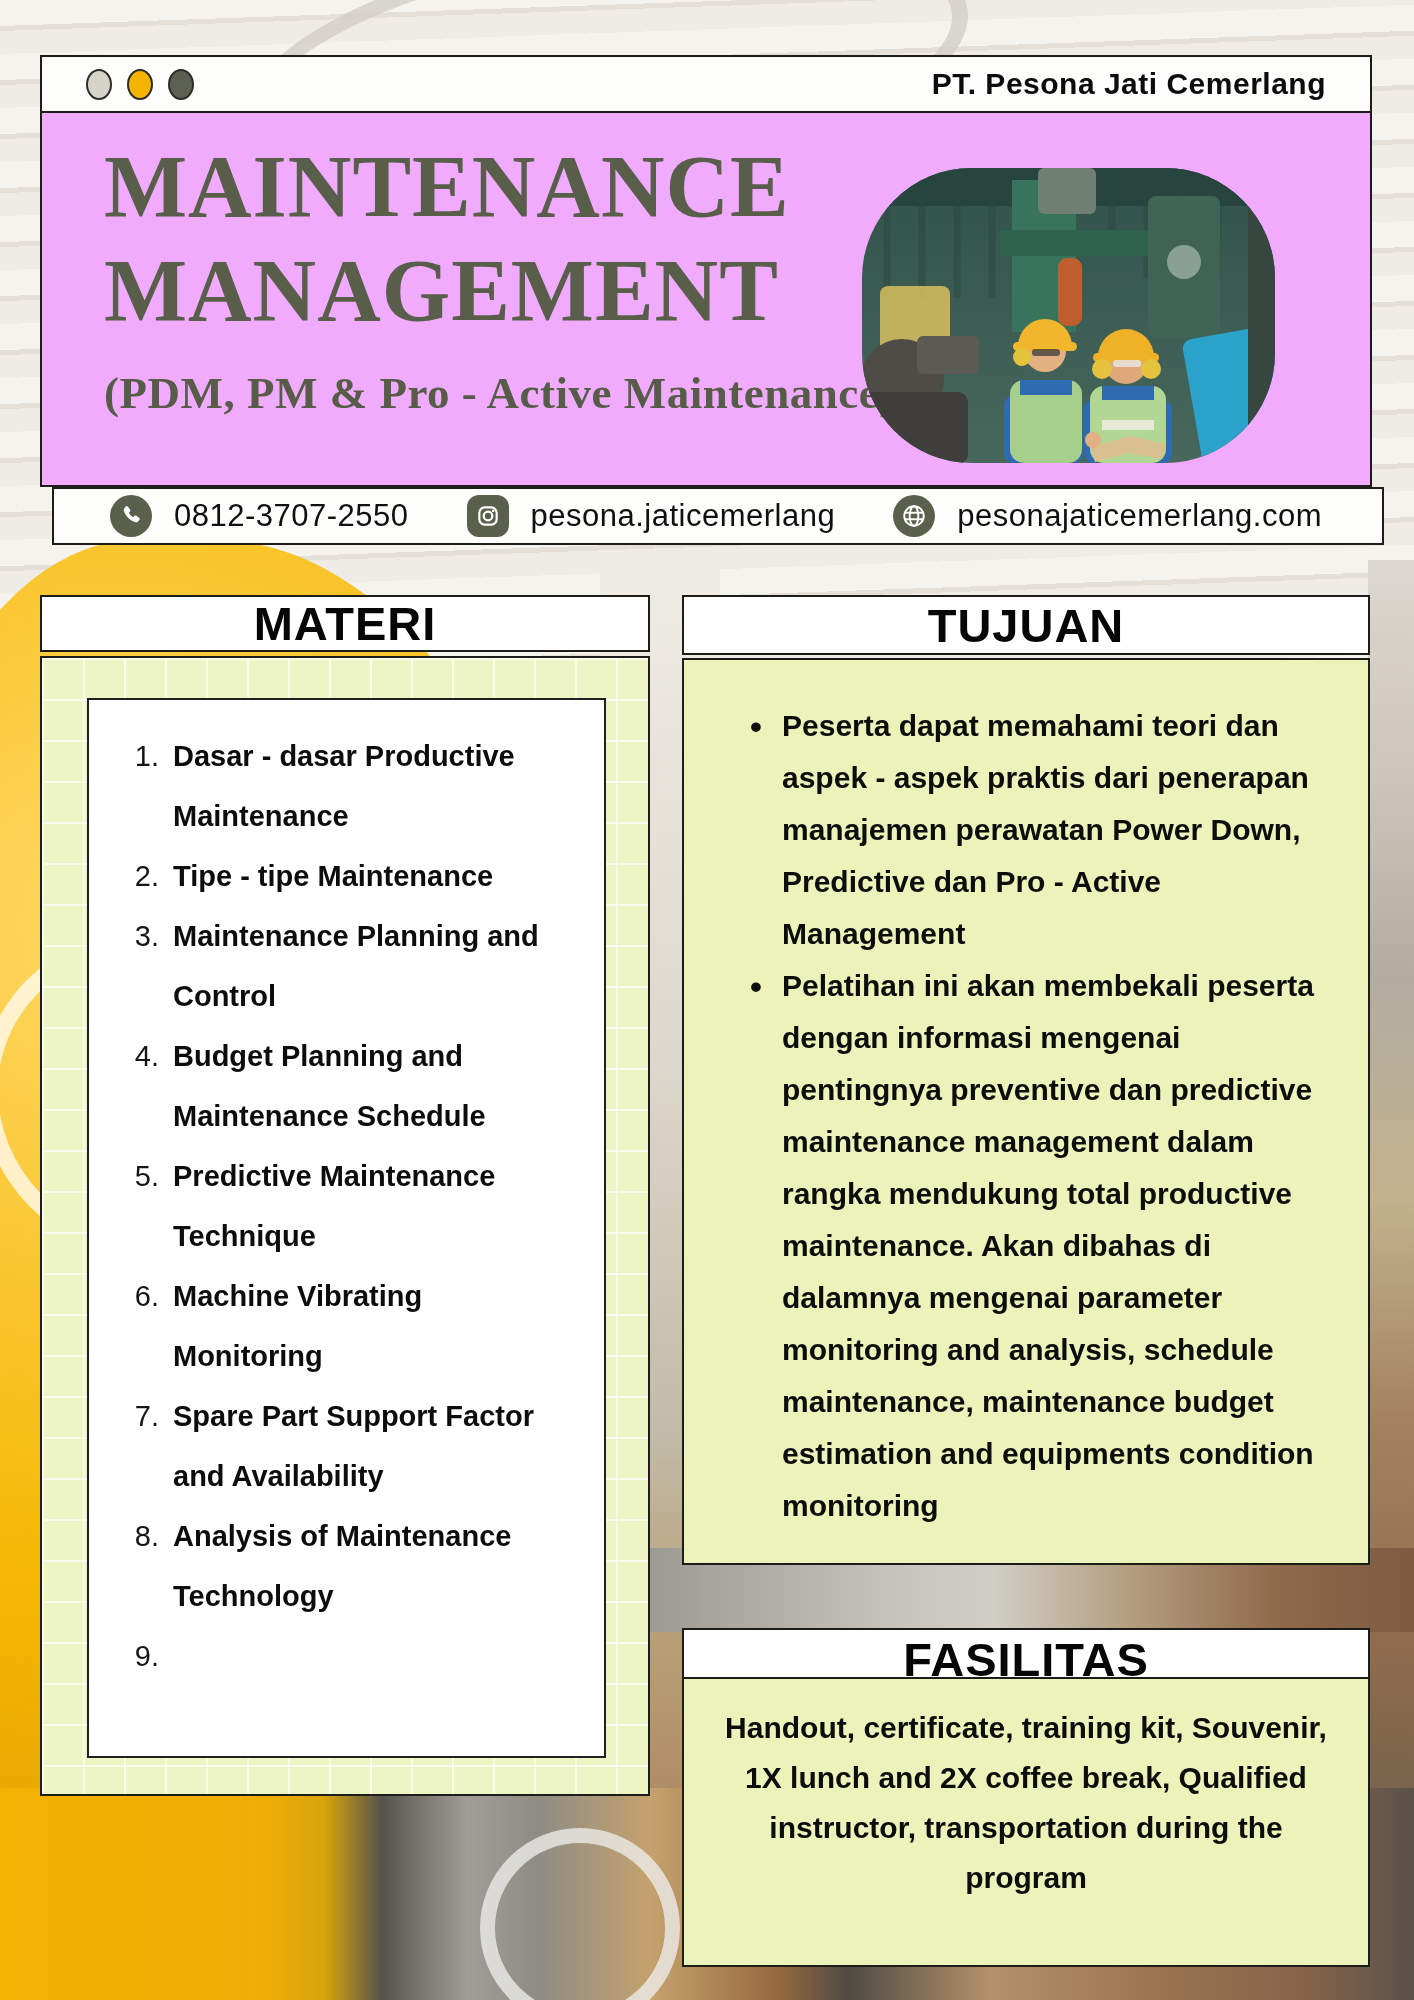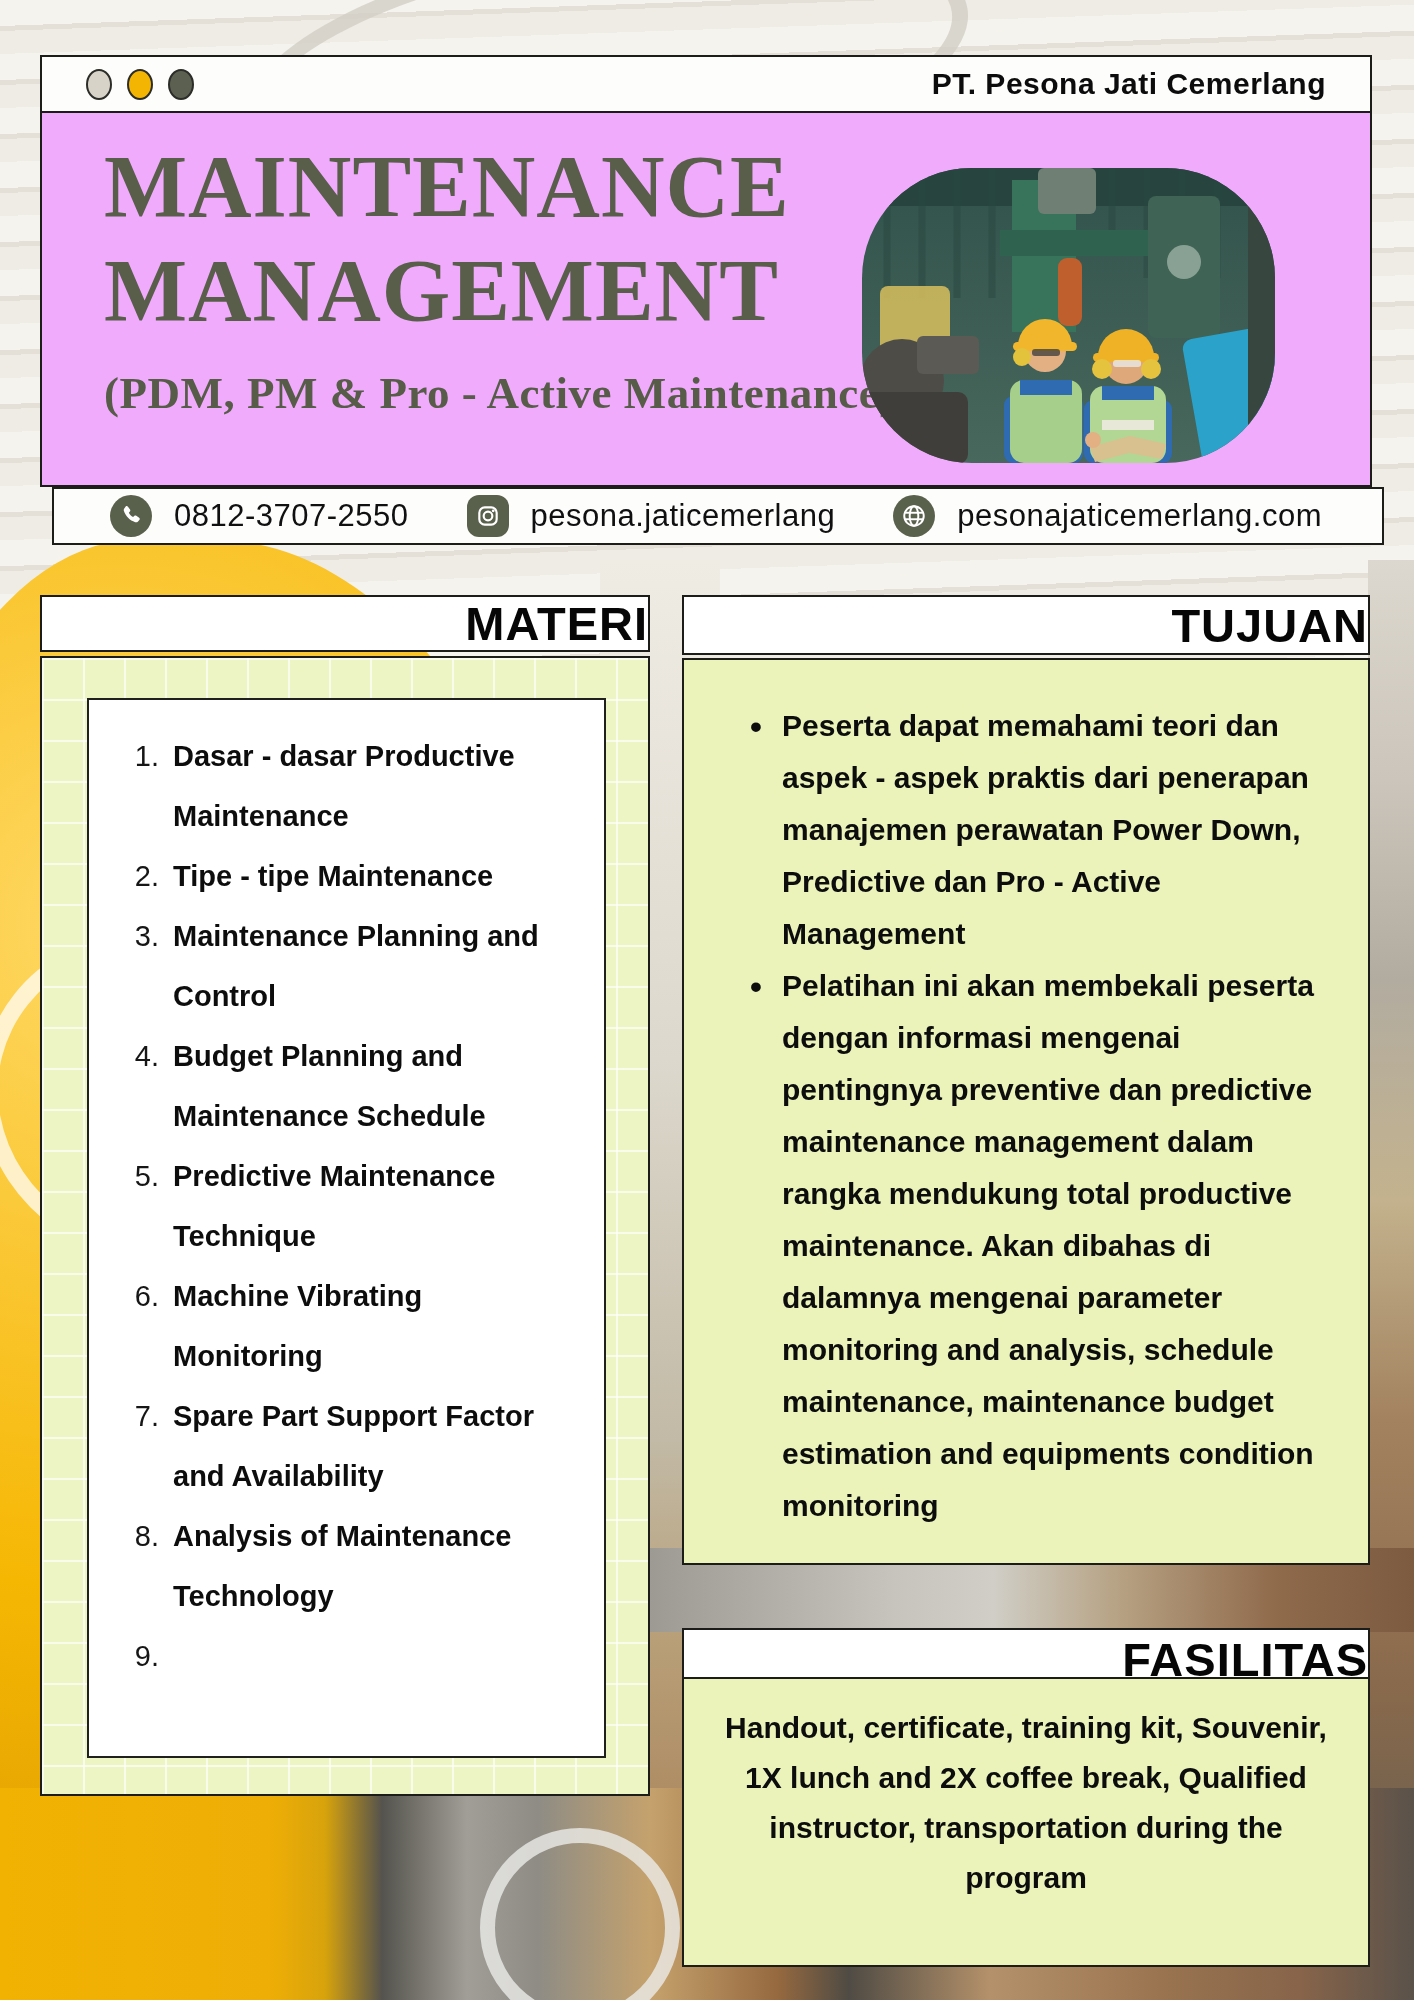--- a/index.html
+++ b/index.html
@@ -29,21 +29,21 @@
       #8f6a4b 82%,#7c5b41 100%);}
   .bg-bottom{position:absolute;left:0;top:1788px;width:1414px;height:212px;z-index:1;
     background:linear-gradient(90deg,#f2b202 0,#efae06 19%,#d7a30c 23%,#55534d 27%,
       #a09e96 33%,#8e8c85 38%,#c5a26d 46%,#96693f 55%,#4f4b44 60%,#b4916a 70%,
       #9a7450 82%,#87644a 92%,#5a524a 100%);}
   .bg-bottom:after{content:"";position:absolute;left:480px;top:40px;width:170px;height:170px;
     border:15px solid rgba(235,235,232,.8);border-radius:50%;}
 
   
   .panel{position:absolute;box-sizing:border-box;border:2px solid #1c1c18;z-index:2;}
-  .sec-head{background:#fff;display:flex;align-items:center;justify-content:flex-end;}
+  .sec-head{background:#fff;display:flex;align-items:center;justify-content:center;}
   .sec-head h3{margin:0;font-size:47px;font-weight:700;letter-spacing:1px;color:#060606;}
 
   
   .winbar{left:40px;top:55px;width:1332px;height:58px;background:#fdfdfc;
     display:flex;align-items:center;padding:0 44px;box-sizing:border-box;}
   .dots{display:flex;gap:15px;align-items:center;}
   .dot{width:26px;height:31px;border-radius:50%;border:2px solid #2c2c28;box-sizing:border-box;}
   .dot.gray{background:#d7d3c9;}
   .dot.amber{background:#f3b402;}
   .dot.olive{background:#5b6050;}

